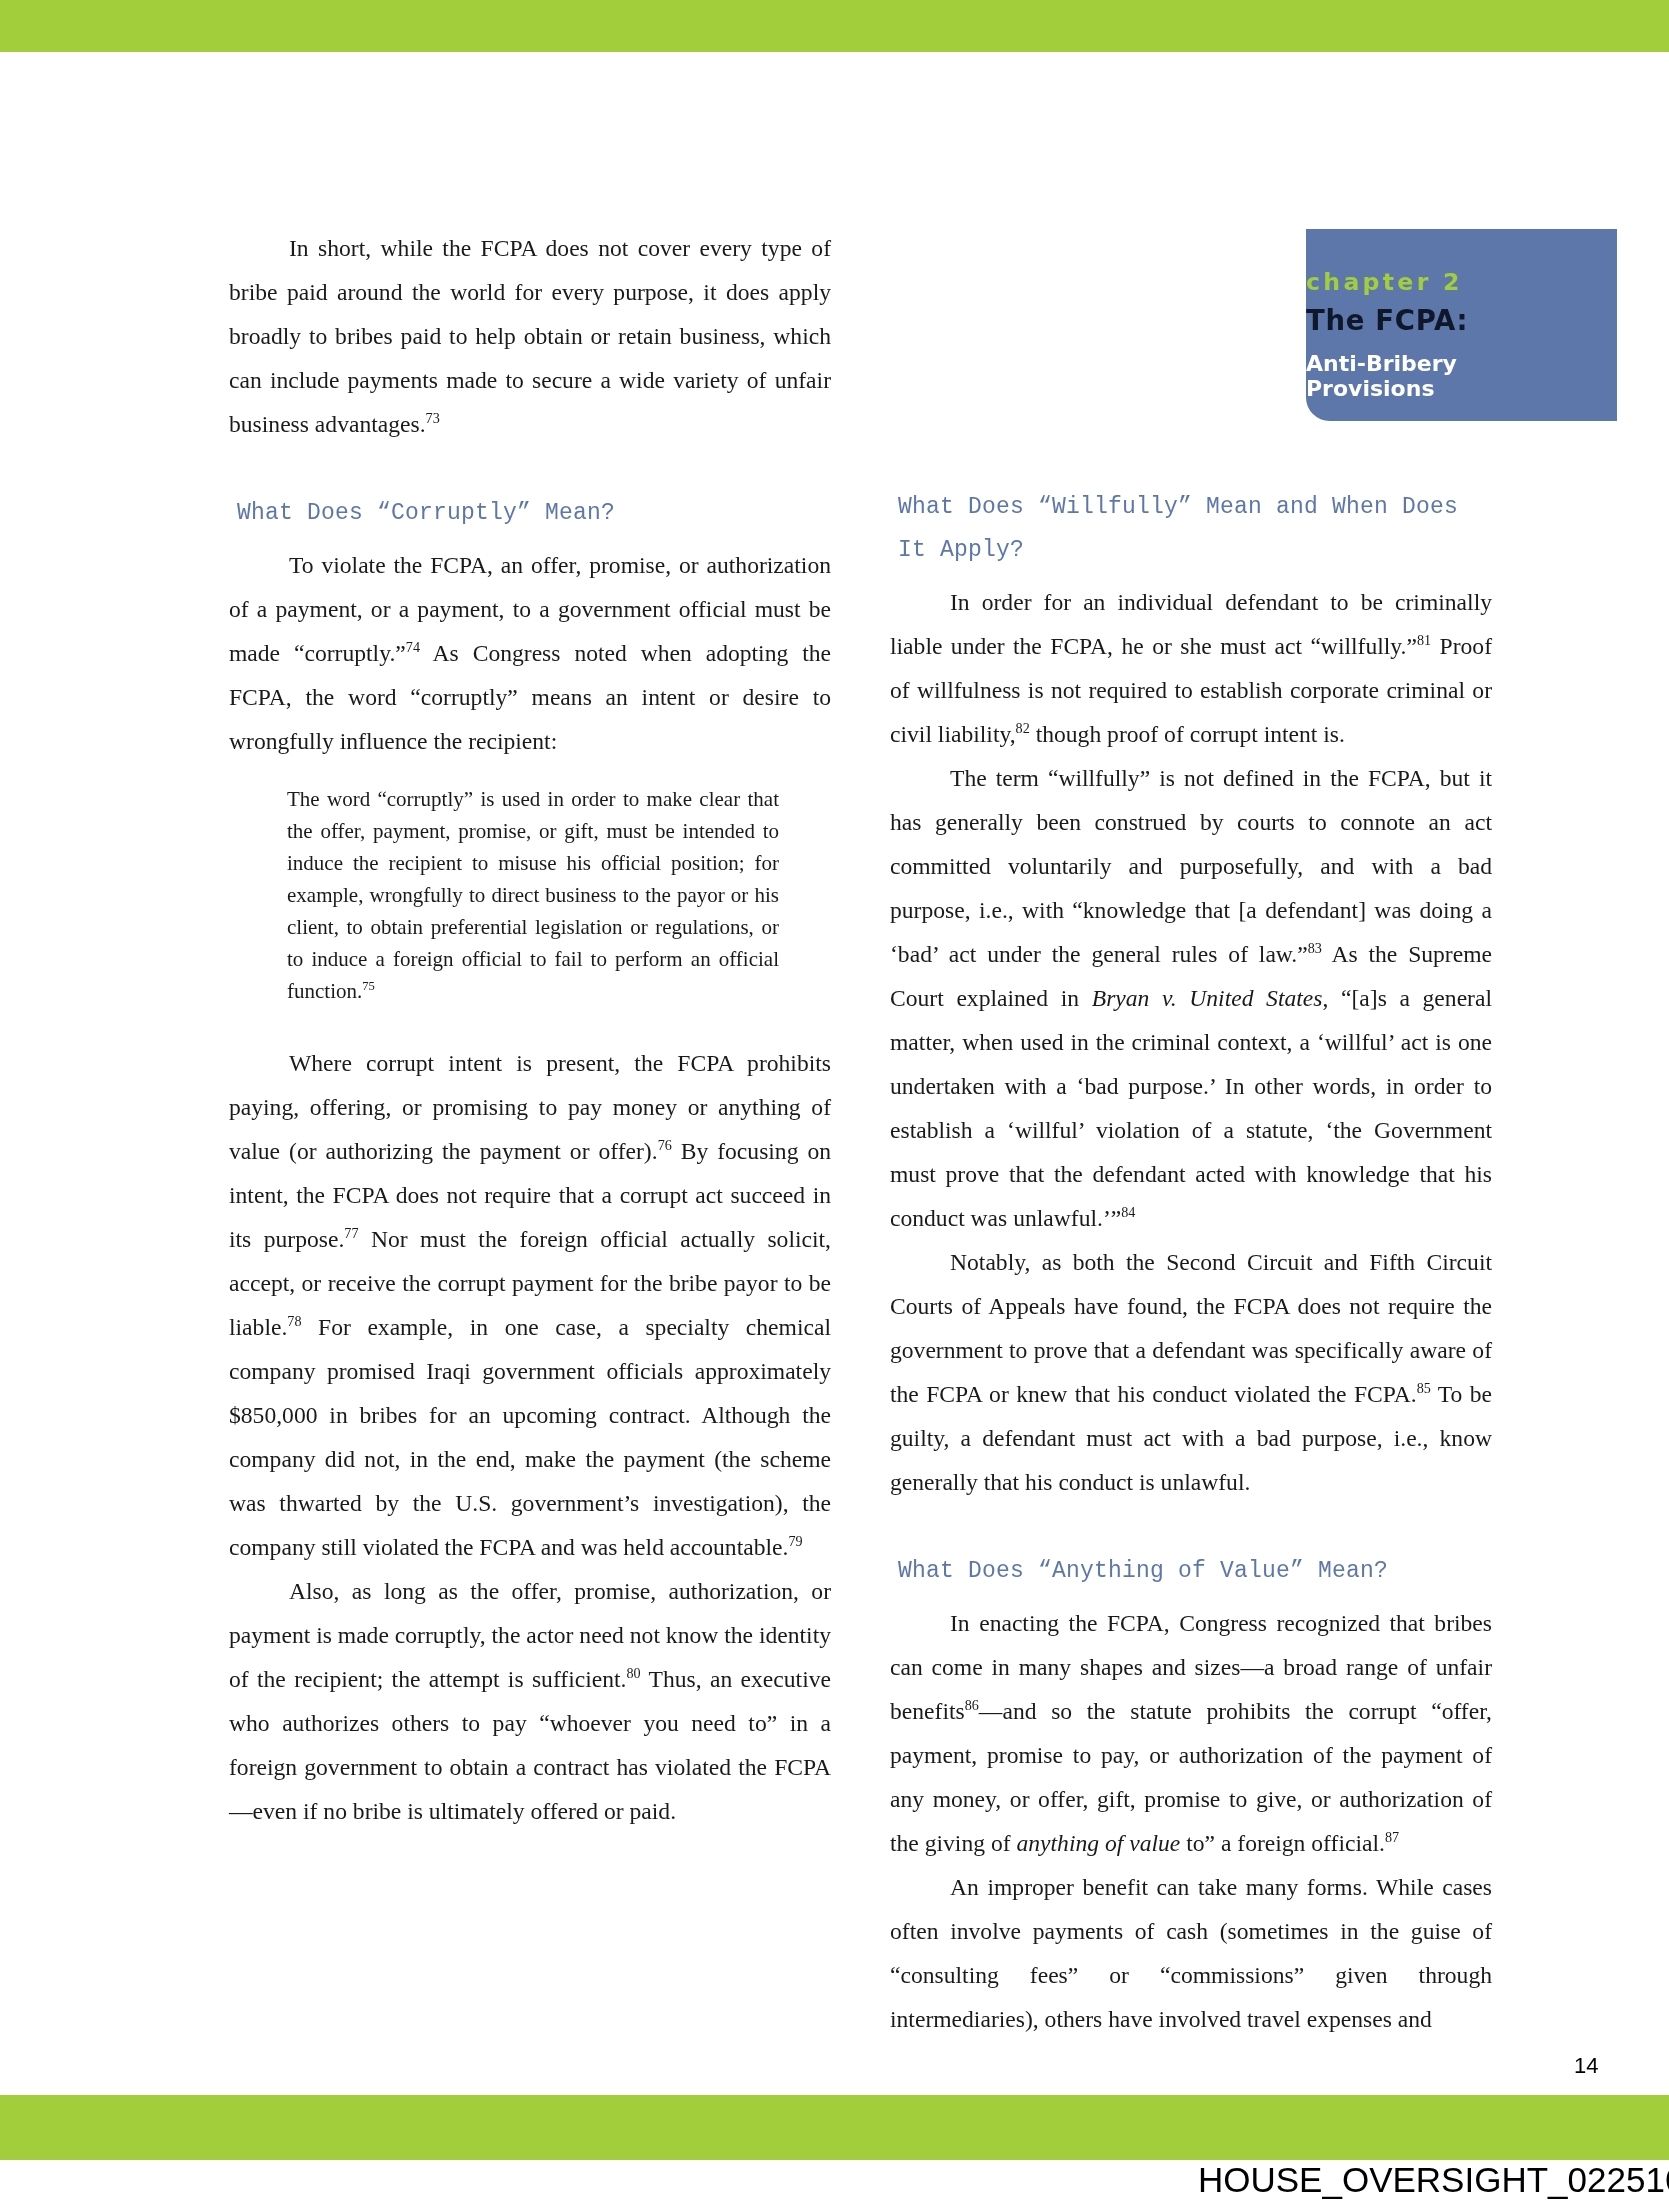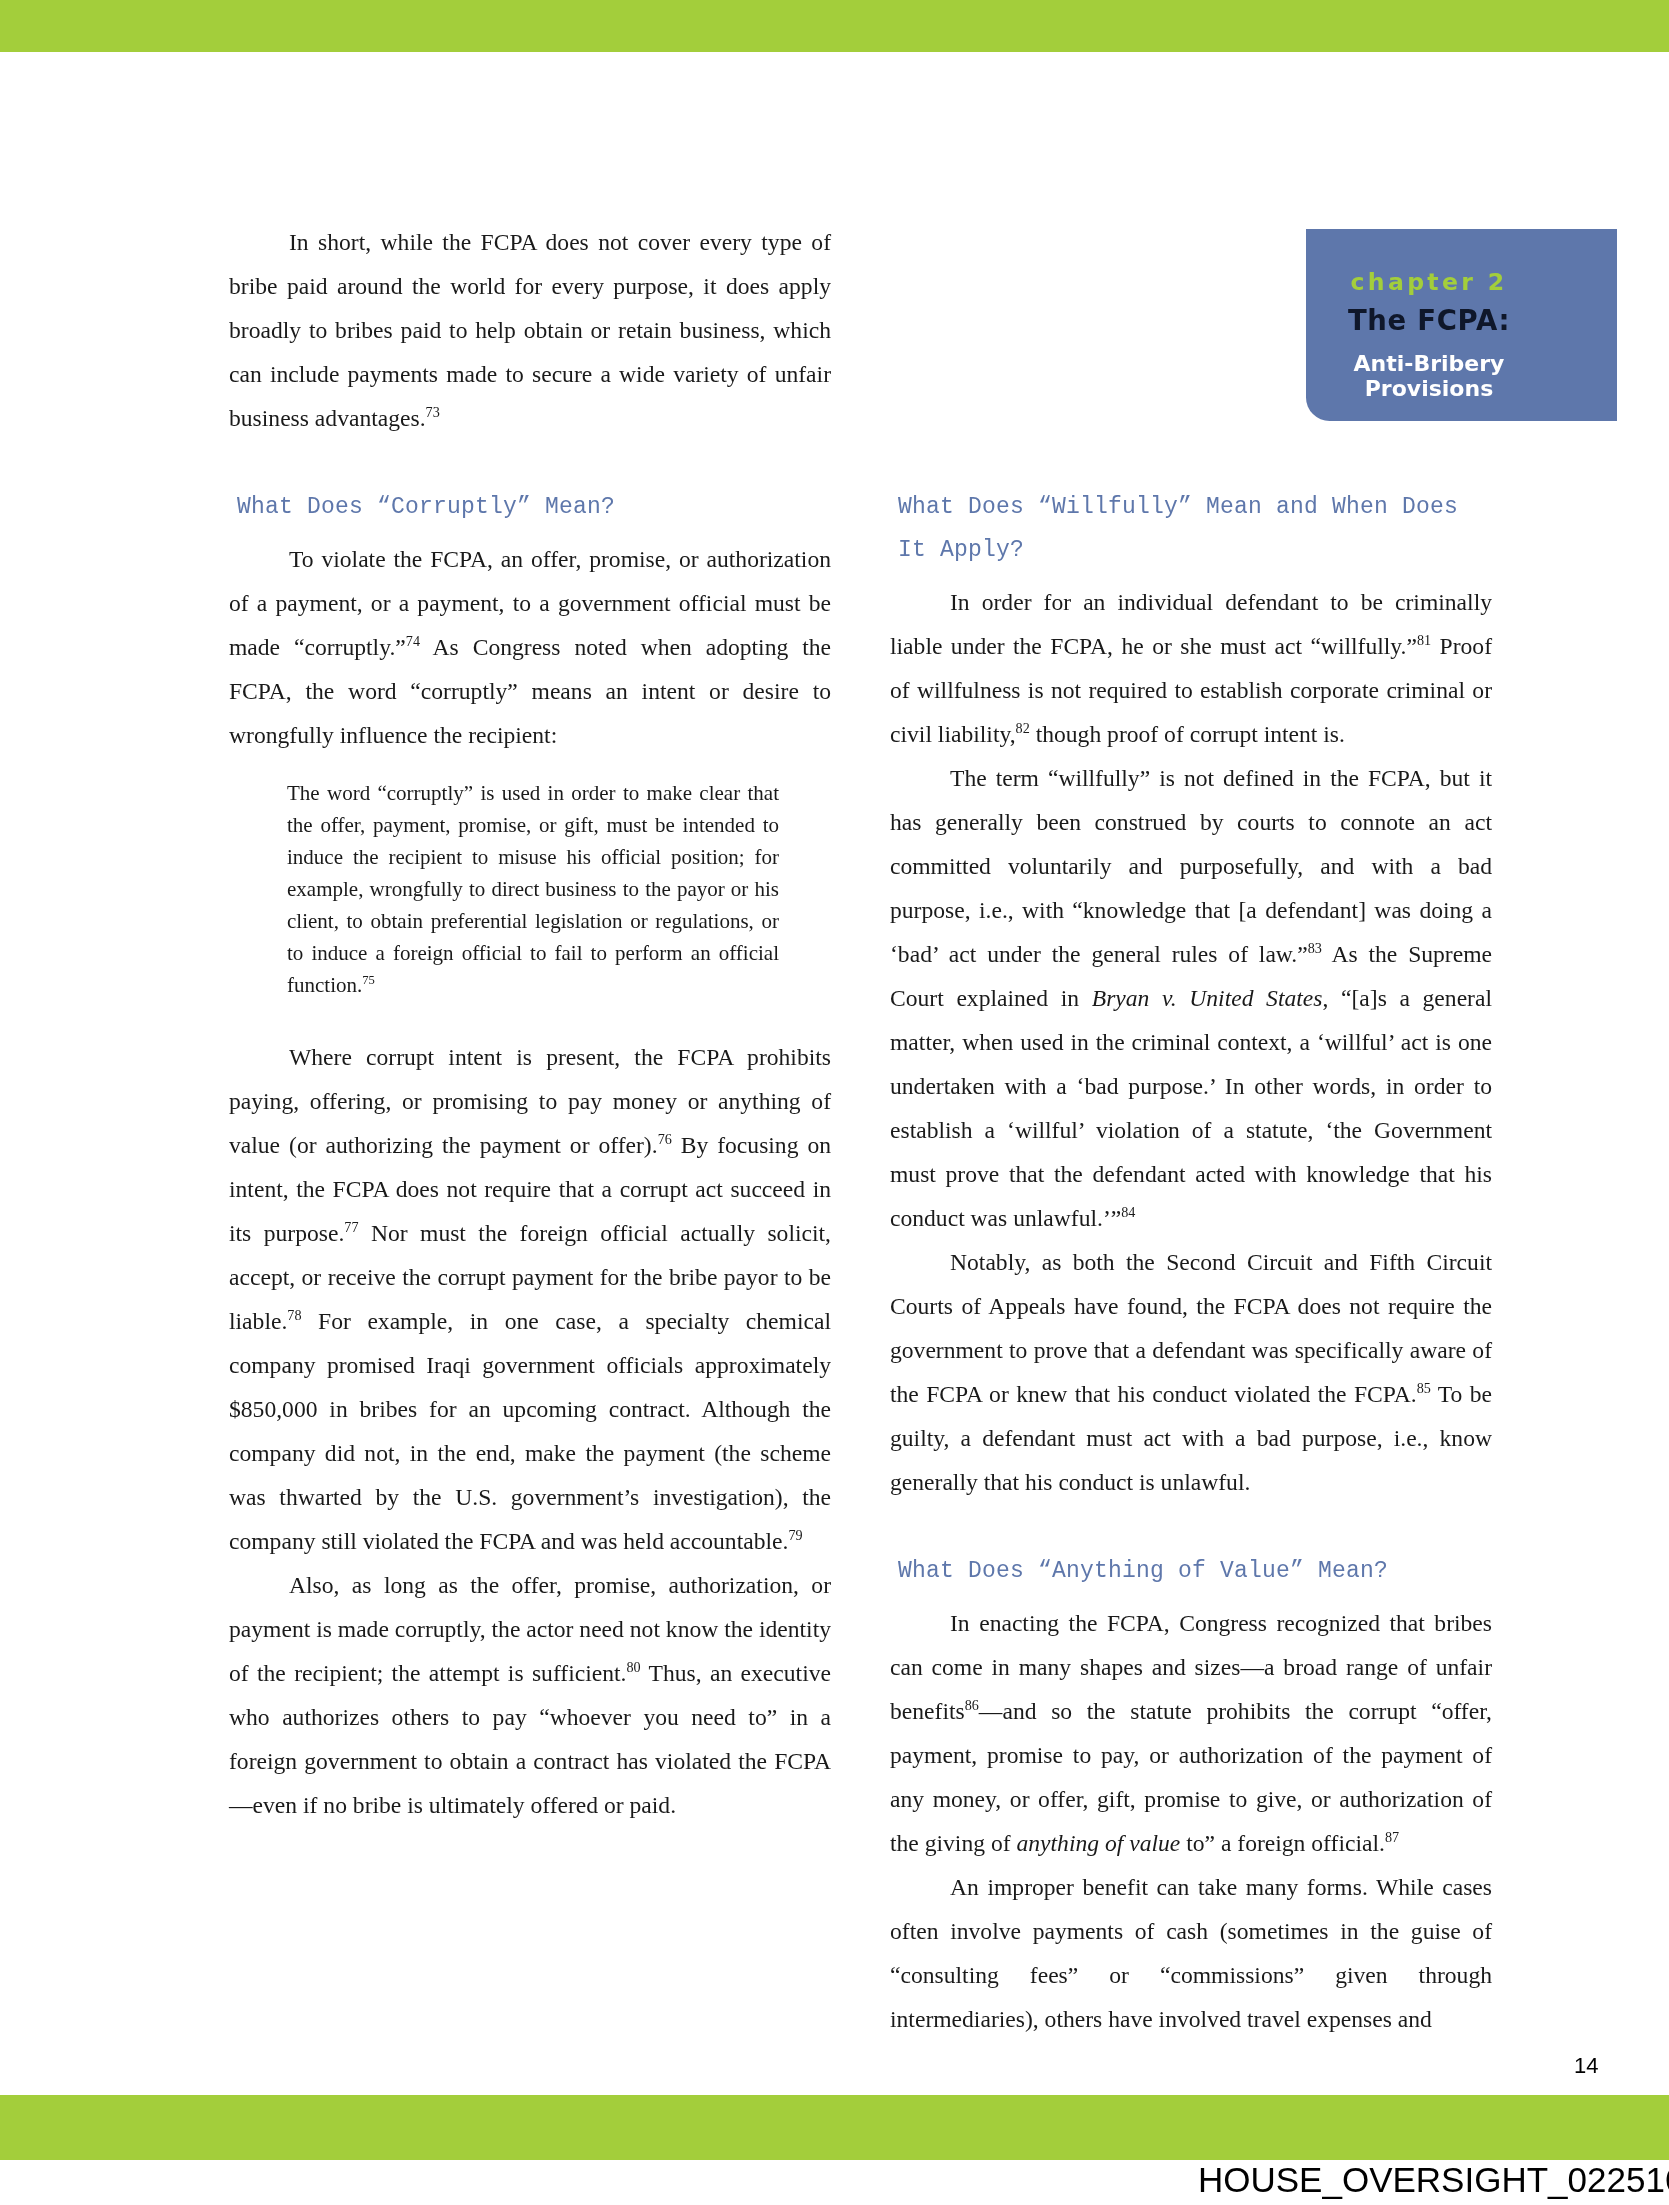--- a/index.html
+++ b/index.html
@@ -1,25 +1,25 @@
 <!DOCTYPE html>
 <html style="font-size:10.5px"><head>
 <meta charset="utf-8">
 <style>
   html, body { margin: 0; padding: 0; background: #ffffff; }
   body { width: 1669px; height: 2205px; position: relative; overflow: hidden; font-family: "Liberation Serif", "DejaVu Serif", serif; color: #1a1a1a; }
   .band { position: absolute; left: 0; width: 1669px; background: #a3ce3b; }
   .band.top { top: 0; height: 52px; }
   .band.bottom { top: 2095px; height: 65px; }
-  .chapter-tab { position: absolute; left: 1306px; top: 229px; width: 311px; height: 192px; background: #5e77ab; border-bottom-left-radius: 23.6px; box-sizing: border-box; padding-right: 65px; text-align: center; font-family: "DejaVu Sans", "Liberation Sans", sans-serif; }
+  .chapter-tab { position: absolute; left: 1306px; top: 229px; width: 311px; height: 192px; background: #5e77ab; border-bottom-left-radius: 23.6px; box-sizing: border-box; padding-right: 65px; text-align: left; font-family: "DejaVu Sans", "Liberation Sans", sans-serif; }
   .chapter-tab .chap { color: #a3ce3b; font-size: 23.6px; letter-spacing: 3.3px; margin-top: 39px; font-weight: bold; }
   .chapter-tab .title { color: #0f172a; font-size: 27.5px; font-weight: bold; margin-top: 7.9px; letter-spacing: 0.7px; }
   .chapter-tab .subtitle { color: #ffffff; font-size: 22px; font-weight: bold; margin-top: 15px; }
   .col { position: absolute; width: 602px; }
-  .col.left { left: 229px; top: 220px; }
+  .col.left { left: 229px; top: 226px; }
   .col.right { left: 890px; top: 478px; }
   p.body { margin: 0; font-size: 23.6px; line-height: 44px; text-align: justify; }
   p.body.indent { text-indent: 60px; }
   h2.section { margin: 8px; font-family: Liberation Mono, monospace; font-weight: normal; color: #5e77ab; font-size: 23px; line-height: 43px; letter-spacing: 0.2px; }
   .blockquote { margin: 19.6px 52px 34px 58px; font-size: 21px; line-height: 32px; text-align: justify; }
   sup { font-size: 60%; line-height: 0; vertical-align: super; }
   .gap-md { height: 38px; }
   .page-number { position: absolute; left: 1574px; top: 2053px; font-family: "Liberation Sans", "DejaVu Sans", sans-serif; font-size: 22px; color: #000000; }
   .bates { position: absolute; left: 1198px; top: 2160px; width: 458px; text-align: right; font-family: "Liberation Sans", "DejaVu Sans", sans-serif; font-size: 35px; color: #000; letter-spacing: 0px; }
 </style>

